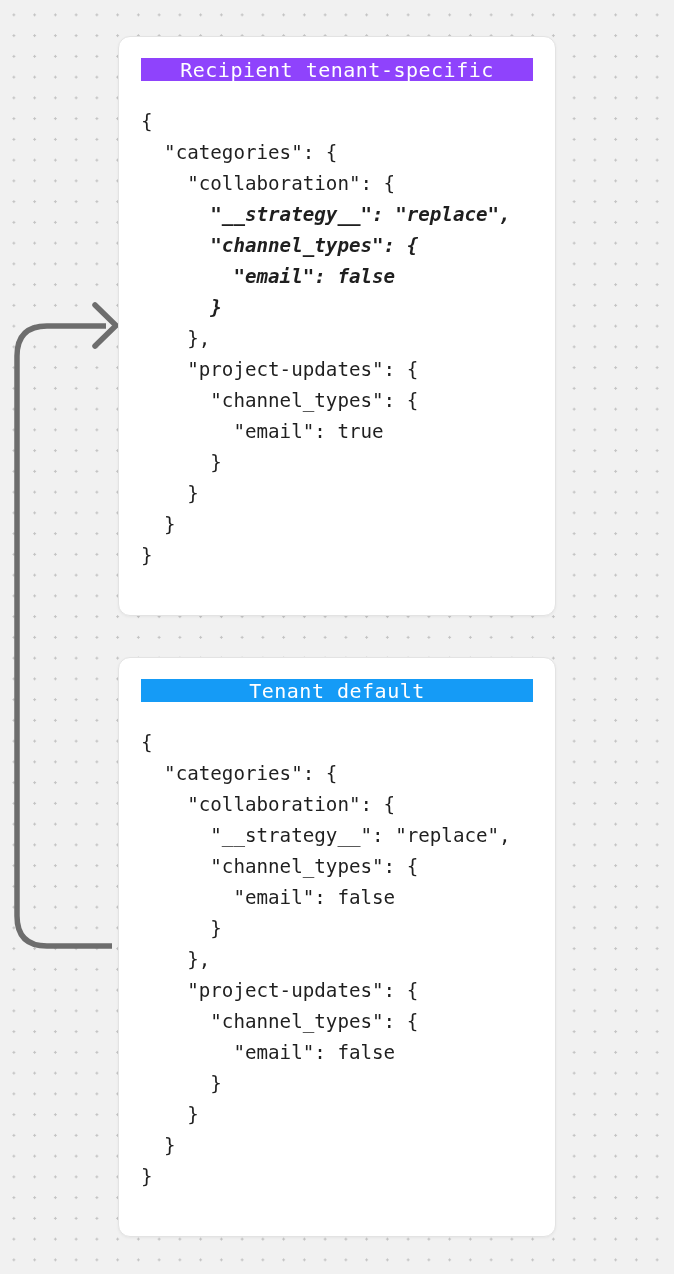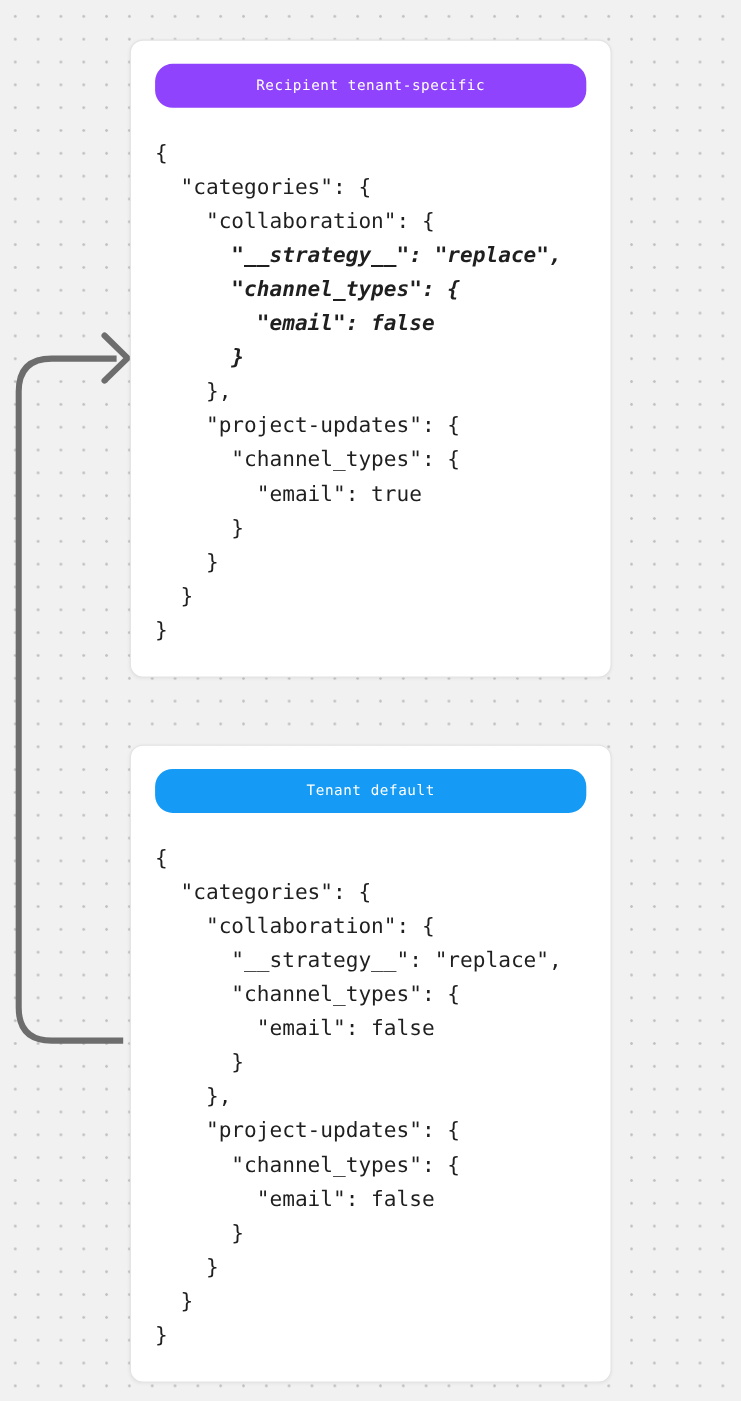--- a/index.html
+++ b/index.html
@@ -31,28 +31,28 @@
     width: 438px;
     height: 580px;
     box-sizing: border-box;
     background: #ffffff;
     border: 1.5px solid #e3e3e3;
     border-radius: 12px;
     padding: 21px 22px 26px 22px;
     box-shadow: 0 1px 3px rgba(0,0,0,0.05);
   }
   .card-top { top: 36px; }
-  .card-bottom { top: 657px; margin-top: 20px; }
+  .card-bottom { top: 657px; }
   .badge {
-    height: 40px;
-    border-radius: 16px;
+    height: 23px;
+    border-radius: 0;
     display: flex;
     align-items: center;
     justify-content: center;
-    font-size: 13px;
+    font-size: 20px;
     letter-spacing: 0.5px;
     color: #ffffff;
   }
   .code {
     margin: 25px 0 0 0;
     font-family: "DejaVu Sans Mono", "Liberation Mono", monospace;
     font-size: 19.2px;
     color: #1f1f1f;
     white-space: pre;
   }

